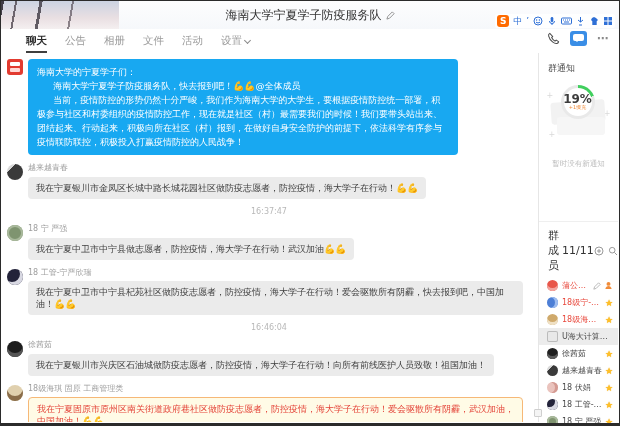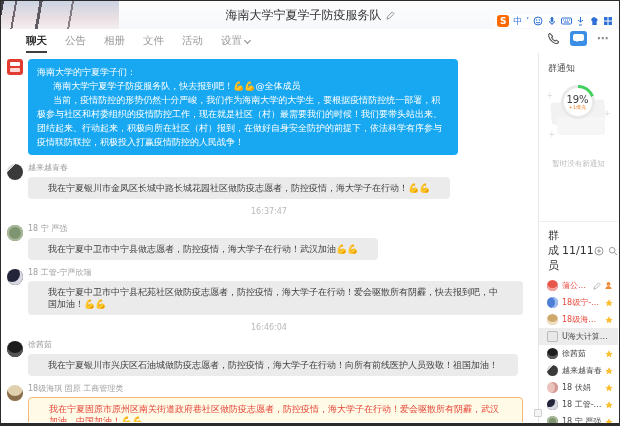--- a/index.html
+++ b/index.html
@@ -53,39 +53,39 @@
 
   
   .msg{display:flex;padding:0 6px;margin-top:7px;}
   .av{width:16px;height:16px;border-radius:50%;flex:none;margin-right:5px;margin-top:2px;position:relative;overflow:hidden;}
   .av0{background:linear-gradient(135deg,#d8d8d8 28%,#3a3a3a 28%);}
   .av1{background:#7f9470;box-shadow:inset 0 0 0 2px #a9b99c;}
   .av2{background:#23233a;box-shadow:inset -3px -3px 0 #d8d8e2;}
   .av3{background:#1d1d1d;box-shadow:inset 0 -4px 0 #555;}
   .av4{background:#e0d0ae;box-shadow:inset 0 -5px 0 #8a6d4a;}
   .mname{font-size:8px;color:#9e9e9e;margin-bottom:3px;}
-  .bubble{display:inline-block;background:#ebebeb;color:#3f3f3f;border-radius:4px;padding:5px 20px;font-size:9px;line-height:12px;max-width:495px;}
+  .bubble{display:inline-block;background:#ebebeb;color:#3f3f3f;border-radius:4px;padding:5px 8px;font-size:9px;line-height:12px;max-width:495px;}
   .tstamp{text-align:center;font-size:8px;color:#b8b8b8;margin-top:8px;}
   
   .hl-wrap{display:inline-block;position:relative;}
   .bubble.hl{background:#fffbe6;border:1px solid #f6b877;color:#e4453a;}
   .pet-bar{position:relative;height:3px;background:linear-gradient(90deg,#ff9aa5 0 4px,#48d45f 4px);border-radius:2px;margin-top:1px;width:100%;}
   .pet-icon{position:absolute;right:-4px;top:-8px;width:9px;height:9px;border-radius:50%;background:#8a5a3b;box-shadow:inset 0 2px 0 #c08a5f;}
 
   
   .side-sec-title{font-size:9px;color:#4a4a4a;padding:9px 0 0 9px;}
   .notice-illu{position:relative;width:64px;height:62px;margin:8px auto 0;}
   .card{position:absolute;background:#f2f2f2;border-radius:3px;}
   .cardA{left:4px;top:18px;width:54px;height:22px;transform:rotate(-4deg);}
   .cardB{left:10px;top:34px;width:48px;height:18px;background:#f6f6f6;}
   .plus-dec{position:absolute;color:#d9d9d9;font-size:8px;}
   .ring{position:absolute;left:14px;top:2px;width:34px;height:34px;border-radius:50%;background:conic-gradient(#41cf5e 0 68deg,#e9e9e9 68deg 360deg);}
   .ring::before{content:"";position:absolute;inset:3px;background:#fff;border-radius:50%;}
   .ring-txt{position:absolute;inset:0;display:flex;flex-direction:column;align-items:center;justify-content:center;z-index:1;}
-  .pct{font-size:10px;color:#3c3c3c;font-weight:normal;line-height:9px;}
+  .pct{font-size:12px;color:#3c3c3c;font-weight:bold;line-height:9px;}
   .pct-sub{font-size:5px;color:#f08c3a;line-height:6px;}
   .notice-empty{text-align:center;font-size:7.5px;color:#bdbdbd;margin-top:14px;}
   .side-div{border-top:1px solid #efefef;margin-top:52px;}
   .members-head{display:flex;align-items:center;padding:6px 6px 4px 9px;font-size:11px;color:#333;}
   .members-head .cnt{margin-left:3px;}
   .mh-icons{margin-left:auto;display:flex;gap:4px;align-items:center;}
   .mrow{display:flex;align-items:center;height:17px;padding:0 5px 0 8px;font-size:8px;color:#4a4a4a;}
   .mrow.sel{background:#ececec;}
   .mav{width:11px;height:11px;border-radius:50%;flex:none;margin-right:4px;}
   .ma0{background:#e8564a;box-shadow:inset 0 -3px 0 #f2a49e;}

